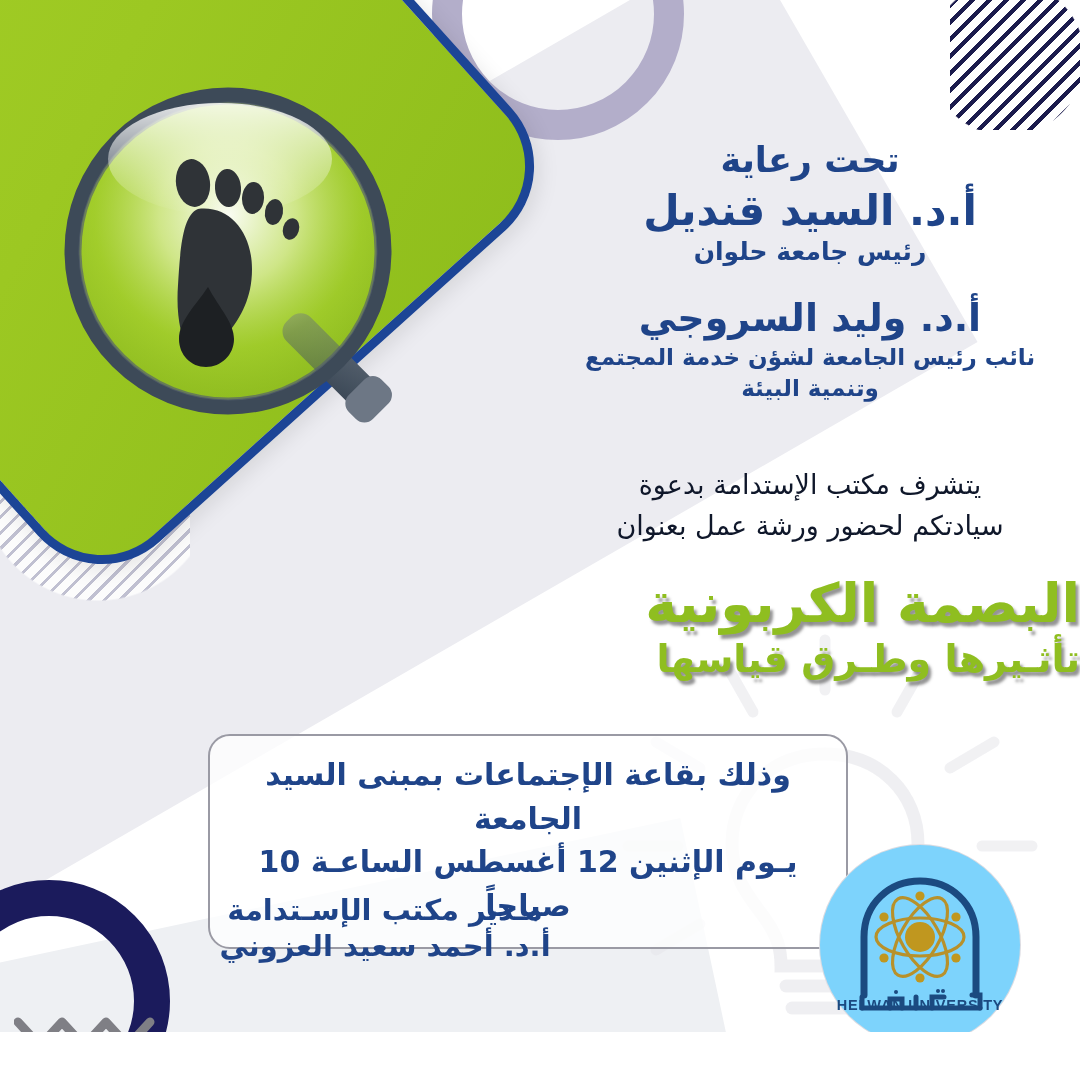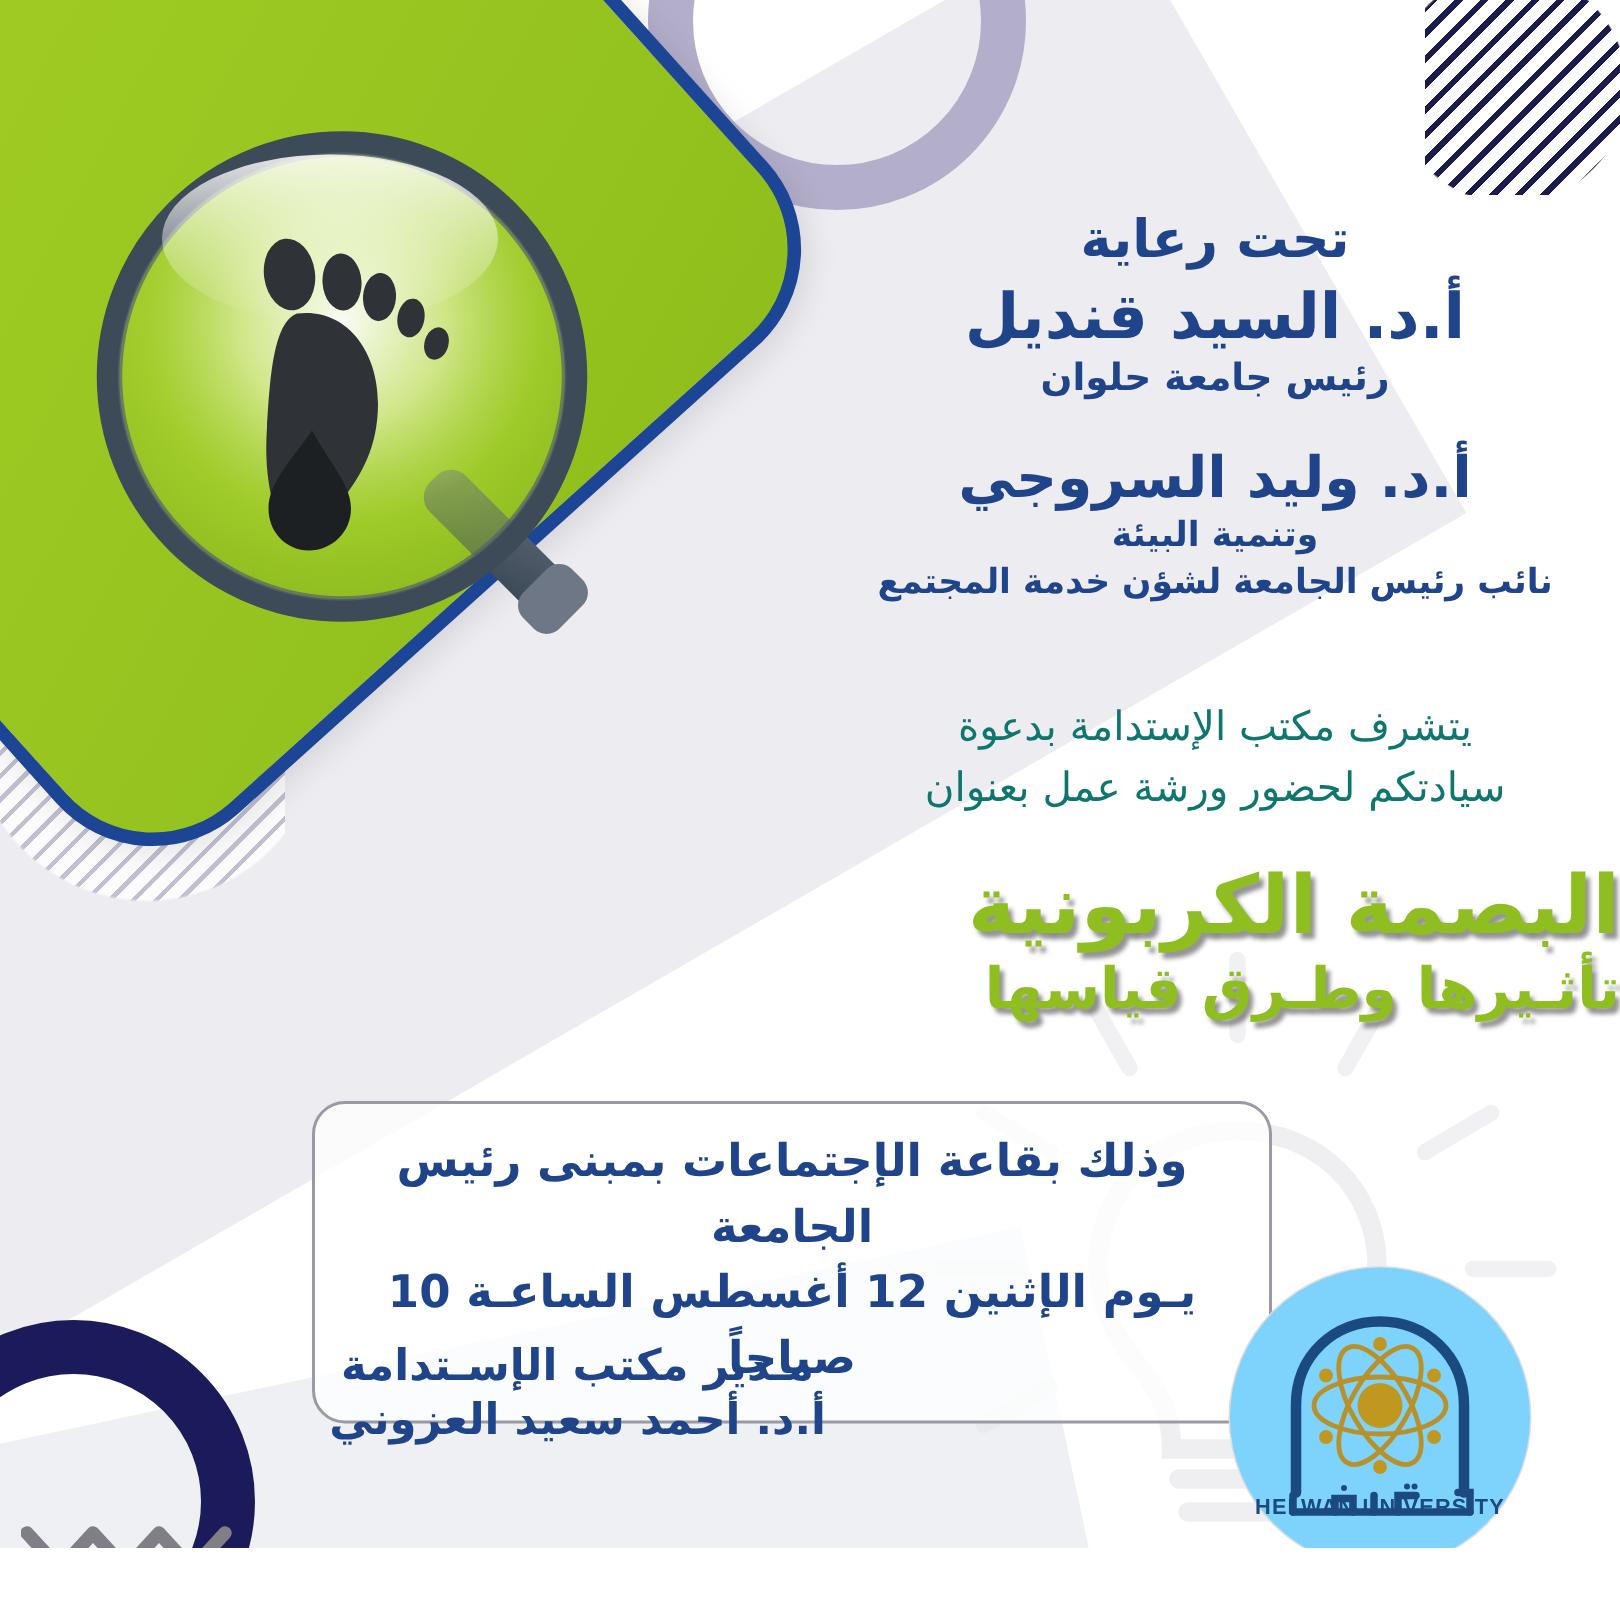--- a/index.html
+++ b/index.html
@@ -94,21 +94,21 @@
   }
   .navy{color:#1f4489;}
   .t-patron{font-size:35px;font-weight:bold;letter-spacing:1px;margin:0 0 6px;}
   .t-name1{font-size:42px;font-weight:bold;margin:0 0 2px;letter-spacing:4px;}
   .t-role1{font-size:25px;font-weight:bold;margin:0 0 30px;letter-spacing:5px;}
   .t-name2{font-size:38px;font-weight:bold;margin:0 0 2px;letter-spacing:3px;}
   .t-role2{font-size:23px;font-weight:bold;margin:0;line-height:1.35;}
   .invite{
     position:absolute;left:560px;top:465px;width:500px;
     text-align:center;direction:rtl;
-    color:#0f766e;font-size:27px;line-height:1.5;font-weight:400;
+    color:#0f172a;font-size:27px;line-height:1.5;font-weight:400;
   }
 
   
   .headline{
     position:absolute;left:500px;top:572px;width:580px;
     text-align:right;direction:rtl;
   }
   .hl1{
     font-size:54px;font-weight:bold;color:#8fbe20;margin:0;
     letter-spacing:0px;
@@ -244,36 +244,36 @@
         <ellipse cx="261" cy="174" rx="8" ry="11" transform="rotate(16 261 174)"></ellipse>
       </g>
     </svg>
   </div>
 
   <div class="right-col">
     <p class="t-patron navy">تحت رعاية</p>
     <p class="t-name1 navy">أ.د. السيد قنديل</p>
     <p class="t-role1 navy">رئيس جامعة حلوان</p>
     <p class="t-name2 navy">أ.د. وليد السروجي</p>
+    <p class="t-role2 navy">نائب رئيس الجامعة لشؤن خدمة المجتمع</p>
     <p class="t-role2 navy">وتنمية البيئة</p>
-    <p class="t-role2 navy">نائب رئيس الجامعة لشؤن خدمة المجتمع</p>
   </div>
 
   <div class="invite">
     <div>يتشرف مكتب الإستدامة بدعوة</div>
     <div>سيادتكم  لحضور ورشة عمل بعنوان</div>
   </div>
 
   <div class="headline">
     <p class="hl1">البصمة الكربونية</p>
     <p class="hl2">تأثـيرها وطـرق قياسها</p>
   </div>
 
   <div class="venue-box">
-    <p class="venue-line">وذلك بقاعة الإجتماعات بمبنى رئيس الجامعة</p>
+    <p class="venue-line">وذلك بقاعة الإجتماعات بمبنى السيد الجامعة</p>
     <p class="venue-line">يـوم الإثنين 12 أغسطس الساعـة 10 صباحاً</p>
   </div>
 
   <div class="signature">
     <p class="sig1">مـدير مكتب الإسـتدامة</p>
     <p class="sig2">أ.د. أحمد سعيد العزوني</p>
   </div>
 
   <div class="logo">
     <svg width="200" height="200" viewBox="0 0 200 200" aria-hidden="true">

